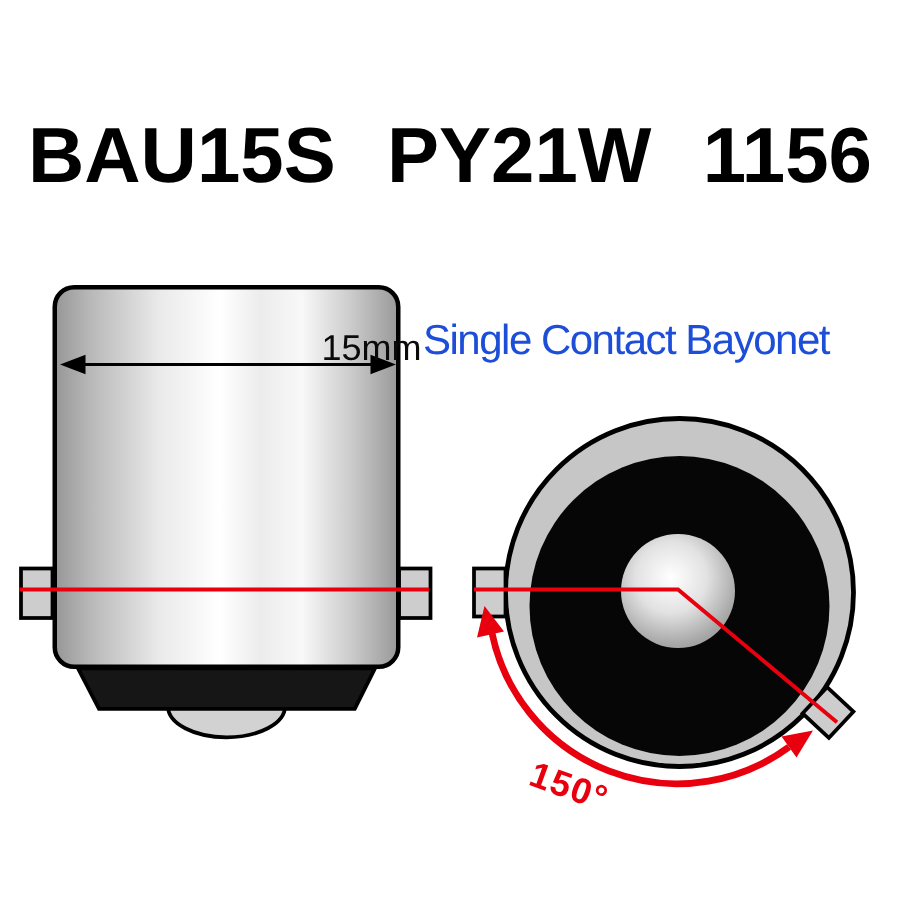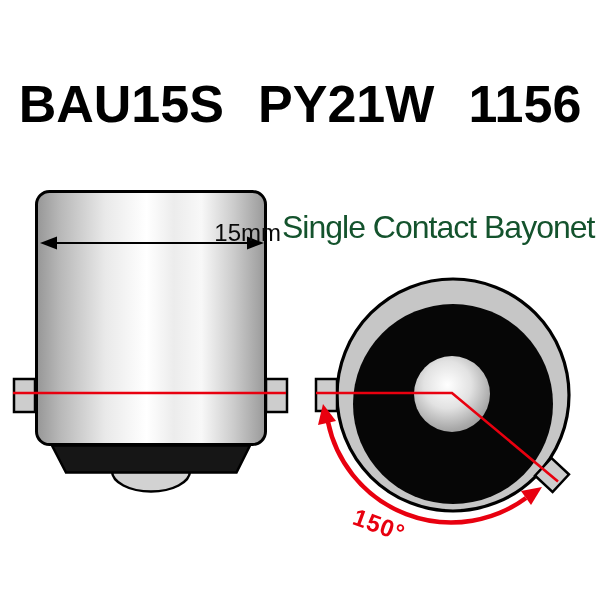--- a/index.html
+++ b/index.html
@@ -6,22 +6,22 @@
   body{
     width:600px;height:600px;background:#ffffff;position:relative;overflow:hidden;
     font-family:"Liberation Sans", sans-serif;
   }
   .title{
     position:absolute;top:78px;left:0;width:600px;text-align:center;
     font-size:52px;line-height:52px;font-weight:bold;color:#000;
     word-spacing:0.38em;letter-spacing:0px;white-space:nowrap;
   }
   .caption{
-    position:absolute;left:282px;top:211px;font-size:32px;line-height:32px;
-    color:#14532d;letter-spacing:-1px;white-space:nowrap;
+    position:absolute;left:282px;top:211px;font-size:28px;line-height:32px;
+    color:#1d4ed8;letter-spacing:-1px;white-space:nowrap;
   }
   .dim-label{
     position:absolute;left:41px;top:221px;width:240px;text-align:right;
     font-size:24px;line-height:24px;color:#0a0a0a;
   }
   .angle-label{
     position:absolute;left:358px;top:505px;
     font-size:24px;line-height:24px;font-weight:bold;color:#e8000f;
     transform:rotate(20deg);transform-origin:0 0;letter-spacing:1px;white-space:nowrap;
   }

